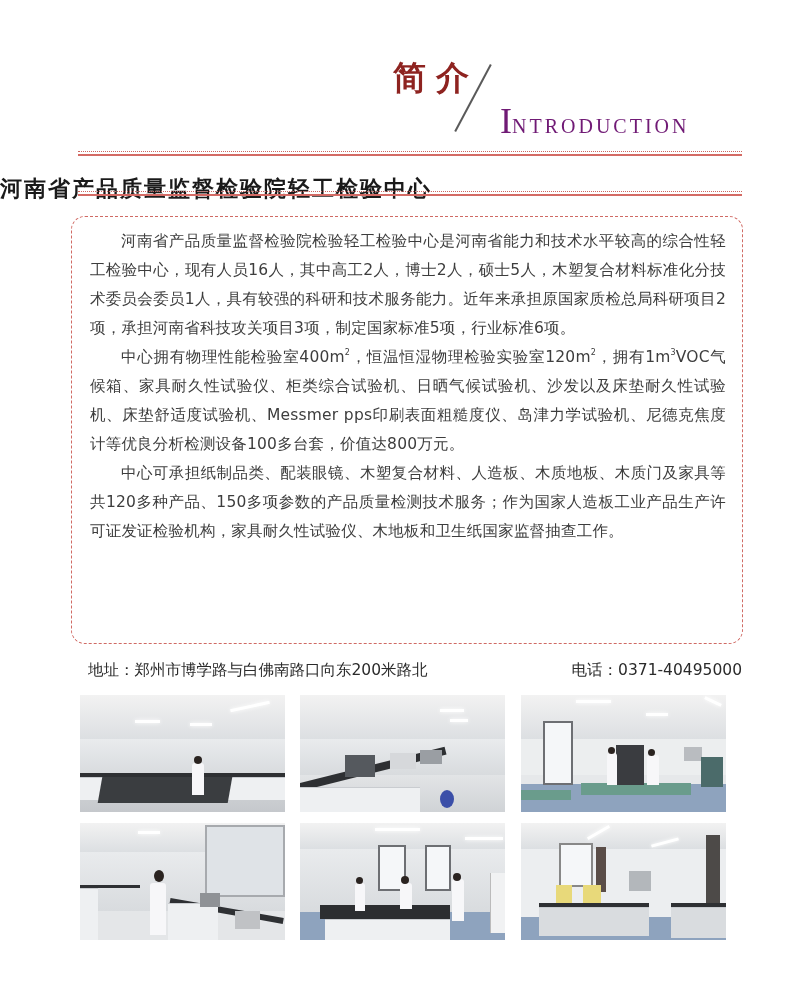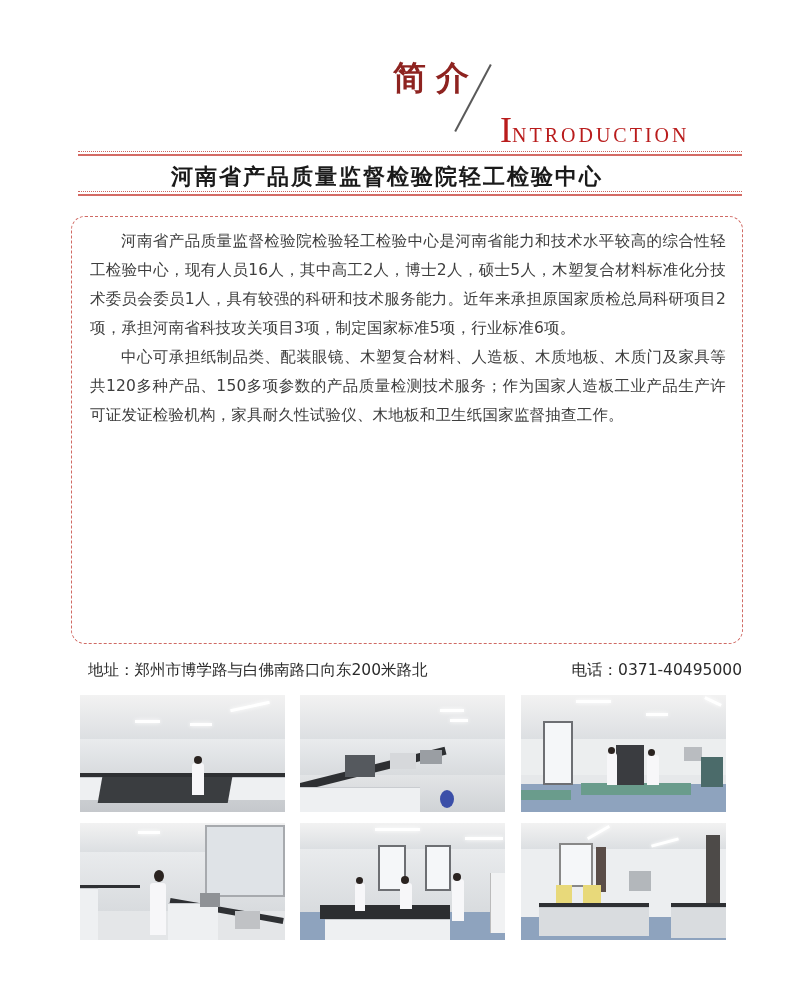--- a/index.html
+++ b/index.html
@@ -34,23 +34,23 @@
       top: 60px;
       width: 2px;
       height: 76px;
       background: #5a5a5a;
       transform: rotate(28deg);
       transform-origin: center;
     }
     .hdr-en {
       position: absolute;
       left: 500px;
-      top: 113px;
+      top: 104px;
       font-family: "Liberation Serif", serif;
-      color: #b91c1c;
+      color: #701a75;
       line-height: 34px;
       white-space: nowrap;
     }
     .hdr-en .big {
       font-size: 36px;
     }
     .hdr-en .small {
       font-size: 20px;
       letter-spacing: 3px;
     }
@@ -71,22 +71,22 @@
     }
     .rule.top { top: 151px; }
     .rule.top .dots { margin-bottom: 2px; }
     .rule.bottom { top: 191px; }
     .rule.bottom .dots { margin-bottom: 2px; }
 
     .org-title {
       position: absolute;
       left: 0;
       width: 774px;
-      top: 162px;
-      text-align: center;
+      top: 174px;
+      text-align: left;
       font-size: 22px;
       font-weight: bold;
       color: #1a1a1a;
       letter-spacing: 2px;
       line-height: 30px;
     }
 
     
     .intro-box {
       position: absolute;
@@ -188,20 +188,21 @@
   <div class="solid"></div>
 </div>
 <div class="org-title">河南省产品质量监督检验院轻工检验中心</div>
 <div class="rule bottom">
   <div class="dots"></div>
   <div class="solid"></div>
 </div>
 
 <div class="intro-box">
   <p>河南省产品质量监督检验院检验轻工检验中心是河南省能力和技术水平较高的综合性轻工检验中心，现有人员16人，其中高工2人，博士2人，硕士5人，木塑复合材料标准化分技术委员会委员1人，具有较强的科研和技术服务能力。近年来承担原国家质检总局科研项目2项，承担河南省科技攻关项目3项，制定国家标准5项，行业标准6项。</p>
+  <p><span>中心拥有物理性能检验室400m</span><sup>2</sup><span>，恒温恒湿物理检验实验室120m</span><sup>2</sup><span>，拥有1m</span><sup>3</sup><span>VOC气候箱、家具耐久性试验仪、柜类综合试验机、日晒气候试验机、沙发以及床垫耐久性试验机、床垫舒适度试验机、Messmer pps印刷表面粗糙度仪、岛津力学试验机、尼德克焦度计等优良分析检测设备100多台套，价值达800万元。</span></p>
   <p>中心可承担纸制品类、配装眼镜、木塑复合材料、人造板、木质地板、木质门及家具等共120多种产品、150多项参数的产品质量检测技术服务；作为国家人造板工业产品生产许可证发证检验机构，家具耐久性试验仪、木地板和卫生纸国家监督抽查工作。</p>
 </div>
 
 <div class="contact">
   <span class="addr">地址：郑州市博学路与白佛南路口向东200米路北</span>
   <span class="tel">电话：0371-40495000</span>
 </div>
 
 <div class="photo" style="left:80px;top:695px;width:205px;height:117px;" title="物理检验室，技术人员在实验台前操作">
   <div class="ceiling"></div>

